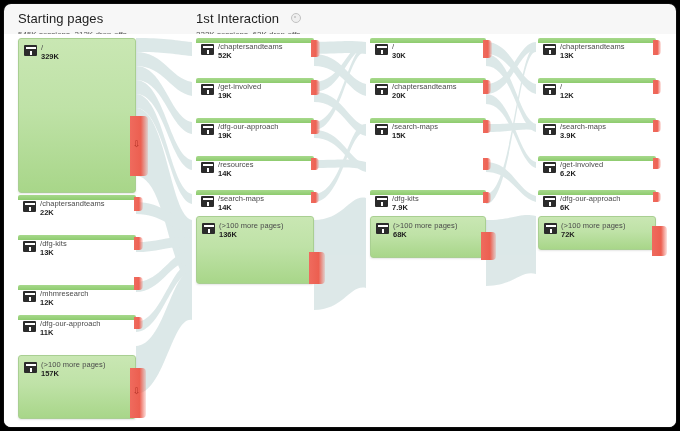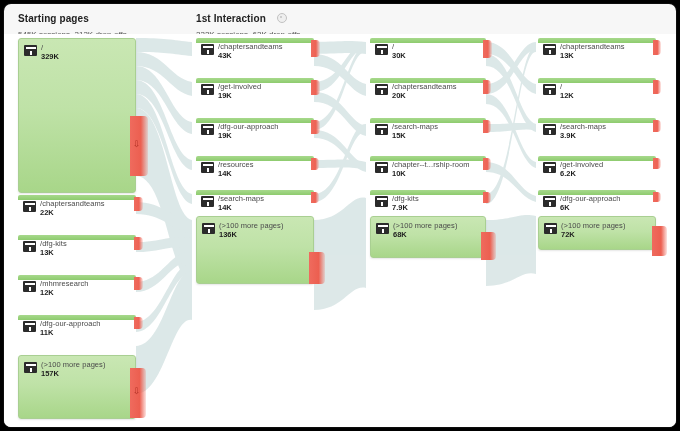--- a/index.html
+++ b/index.html
@@ -32,22 +32,22 @@
     position: absolute;
     left: 0; top: 0;
     width: 672px;
     height: 30px;
   }
   .col-header {
     position: absolute;
     top: 5px;
   }
   .col-header .ch-title {
-    font-size: 10px;
-    font-weight: bold;
+    font-size: 13px;
+    font-weight: normal;
     color: #222222;
     letter-spacing: 0.1px;
     display: inline-block;
     vertical-align: middle;
   }
   .col-header .ch-sub {
     font-size: 8px;
     color: #555555;
     margin-top: 3px;
     white-space: nowrap;
@@ -263,21 +263,21 @@
     <div class="dropoff" style="left:130px; top:163px; width:9px; height:14px;"></div>
 
     <div class="node small" style="left:14px; top:201px; width:118px; height:22px;">
       <span class="cap"></span>
       <span class="page-icon"></span>
       <span class="node-label">/dfg-kits</span>
       <span class="node-value">13K</span>
     </div>
     <div class="dropoff" style="left:130px; top:203px; width:9px; height:13px;"></div>
 
-    <div class="node small" style="left:14px; top:241px; width:118px; height:22px;">
+    <div class="node small" style="left:14px; top:251px; width:118px; height:22px;">
       <span class="cap"></span>
       <span class="page-icon"></span>
       <span class="node-label">/mhmresearch</span>
       <span class="node-value">12K</span>
     </div>
     <div class="dropoff" style="left:130px; top:243px; width:9px; height:13px;"></div>
 
     <div class="node small" style="left:14px; top:281px; width:118px; height:22px;">
       <span class="cap"></span>
       <span class="page-icon"></span>
@@ -292,21 +292,21 @@
       <span class="node-value">157K</span>
     </div>
     <div class="dropoff solid" style="left:126px; top:334px; width:16px; height:50px;">
       <span class="dropoff-arrow" style="top:19px;">⇩</span>
     </div>
 
     <div class="node small" style="left:192px; top:4px; width:118px; height:22px;">
       <span class="cap"></span>
       <span class="page-icon"></span>
       <span class="node-label">/chaptersandteams</span>
-      <span class="node-value">43K</span>
+      <span class="node-value">52K</span>
     </div>
     <div class="dropoff" style="left:307px; top:6px; width:9px; height:17px;"></div>
 
     <div class="node small" style="left:192px; top:44px; width:118px; height:22px;">
       <span class="cap"></span>
       <span class="page-icon"></span>
       <span class="node-label">/get-involved</span>
       <span class="node-value">19K</span>
     </div>
     <div class="dropoff" style="left:307px; top:46px; width:9px; height:15px;"></div>
@@ -359,26 +359,20 @@
     <div class="dropoff" style="left:479px; top:46px; width:8px; height:14px;"></div>
 
     <div class="node small" style="left:366px; top:84px; width:116px; height:22px;">
       <span class="cap"></span>
       <span class="page-icon"></span>
       <span class="node-label">/search-maps</span>
       <span class="node-value">15K</span>
     </div>
     <div class="dropoff" style="left:479px; top:86px; width:8px; height:13px;"></div>
 
-    <div class="node small" style="left:366px; top:122px; width:116px; height:22px;">
-      <span class="cap"></span>
-      <span class="page-icon"></span>
-      <span class="node-label">/chapter--t...rship-room</span>
-      <span class="node-value">10K</span>
-    </div>
     <div class="dropoff" style="left:479px; top:124px; width:8px; height:12px;"></div>
 
     <div class="node small" style="left:366px; top:156px; width:116px; height:22px;">
       <span class="cap"></span>
       <span class="page-icon"></span>
       <span class="node-label">/dfg-kits</span>
       <span class="node-value">7.9K</span>
     </div>
     <div class="dropoff" style="left:479px; top:158px; width:8px; height:11px;"></div>
 

